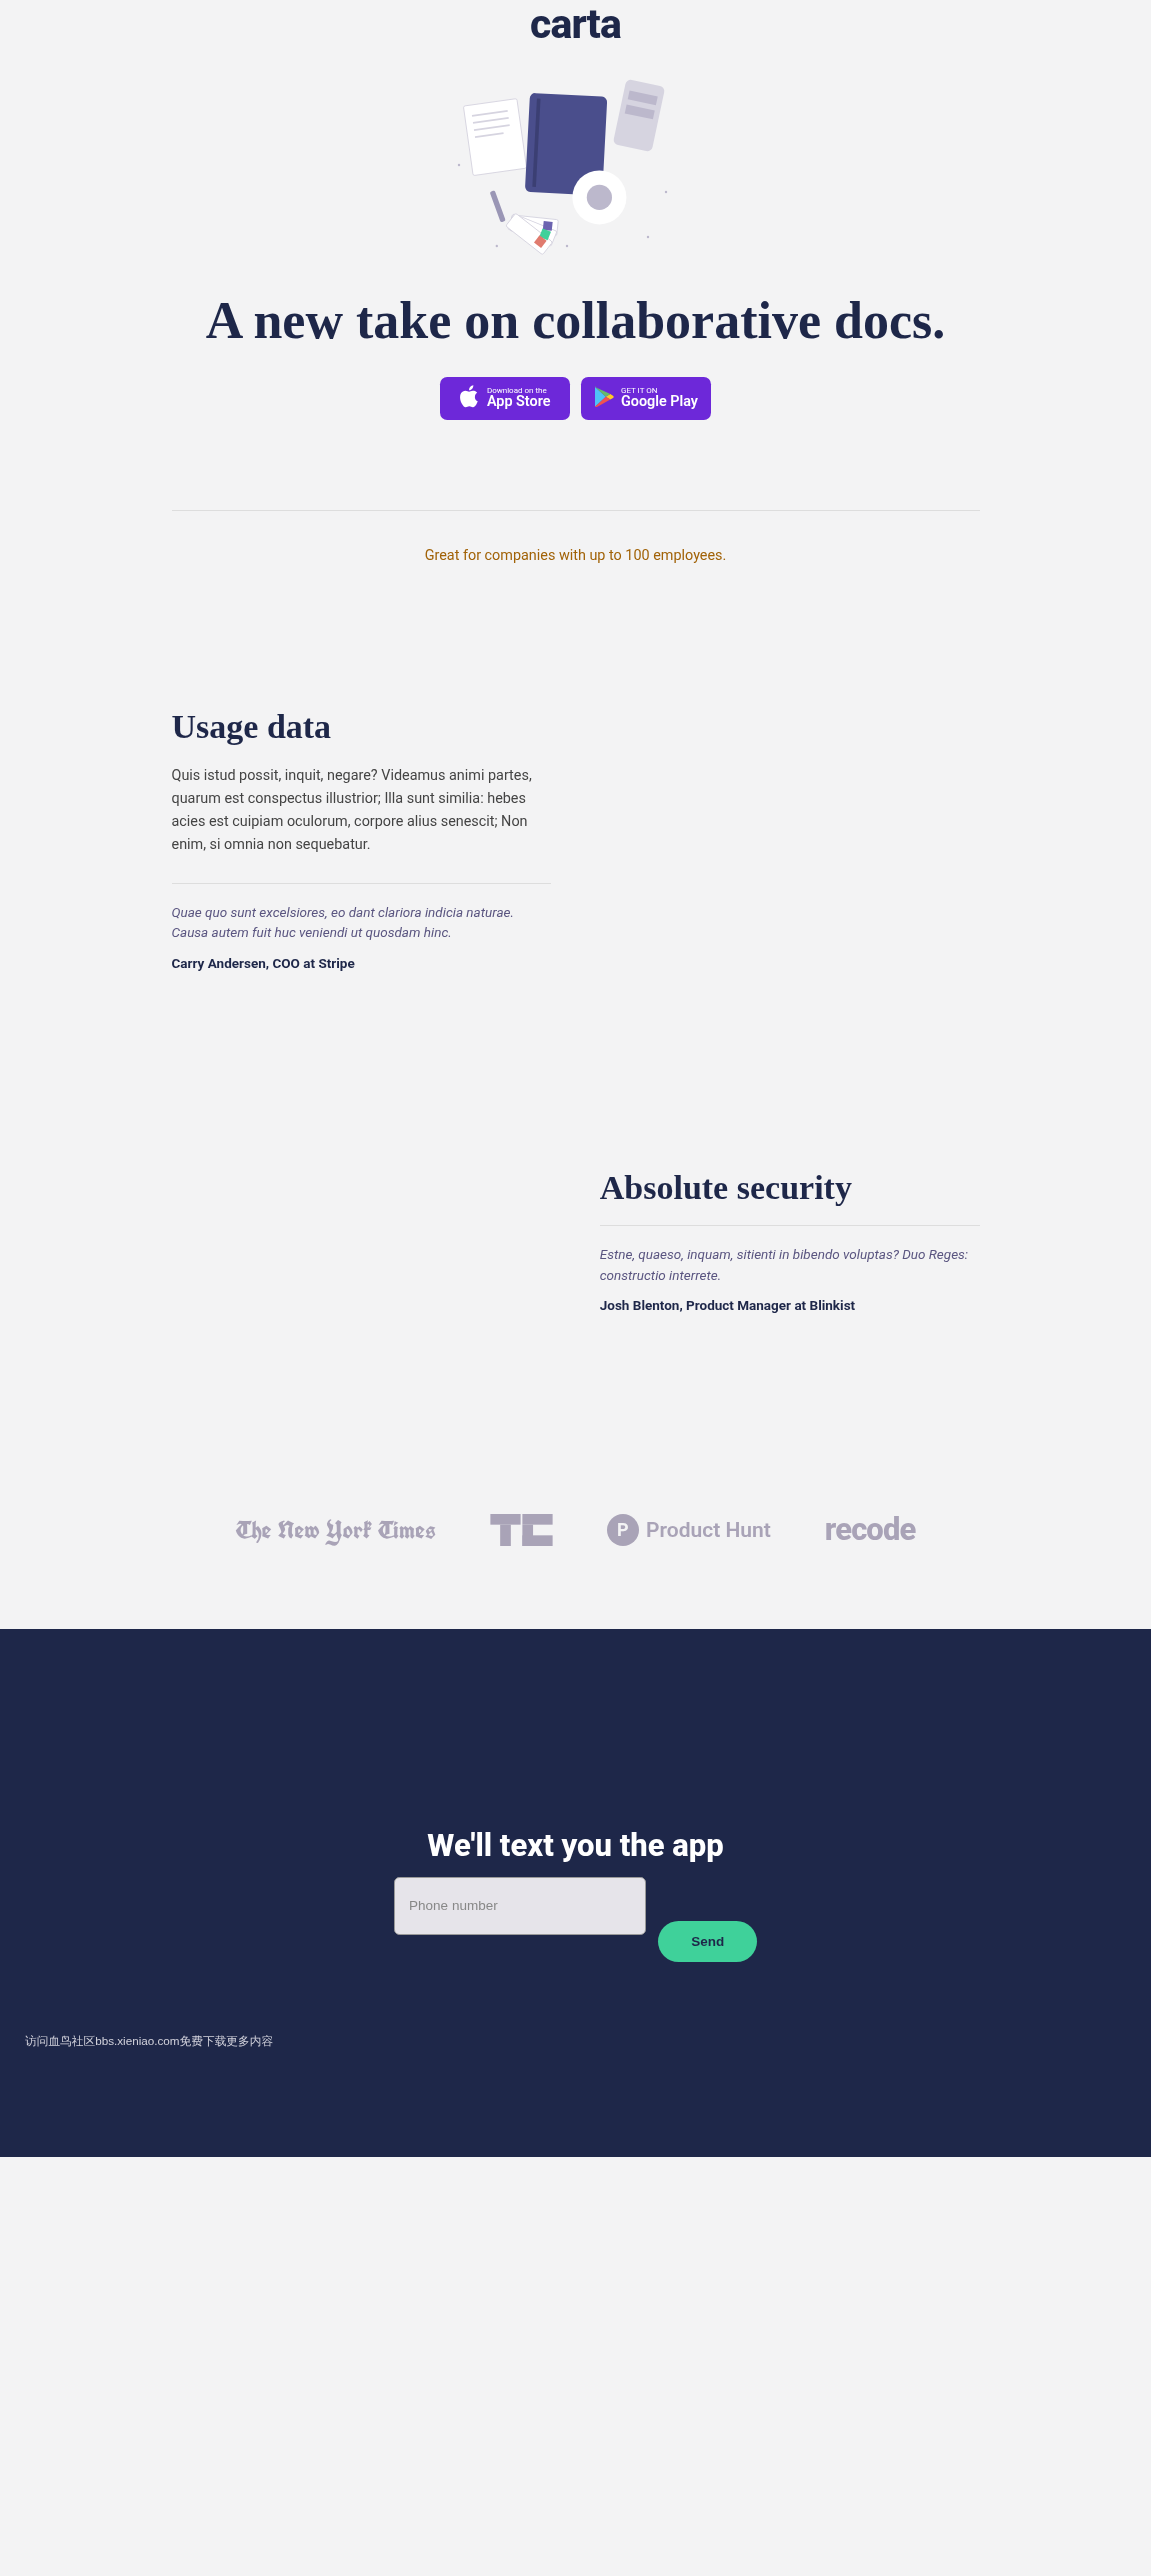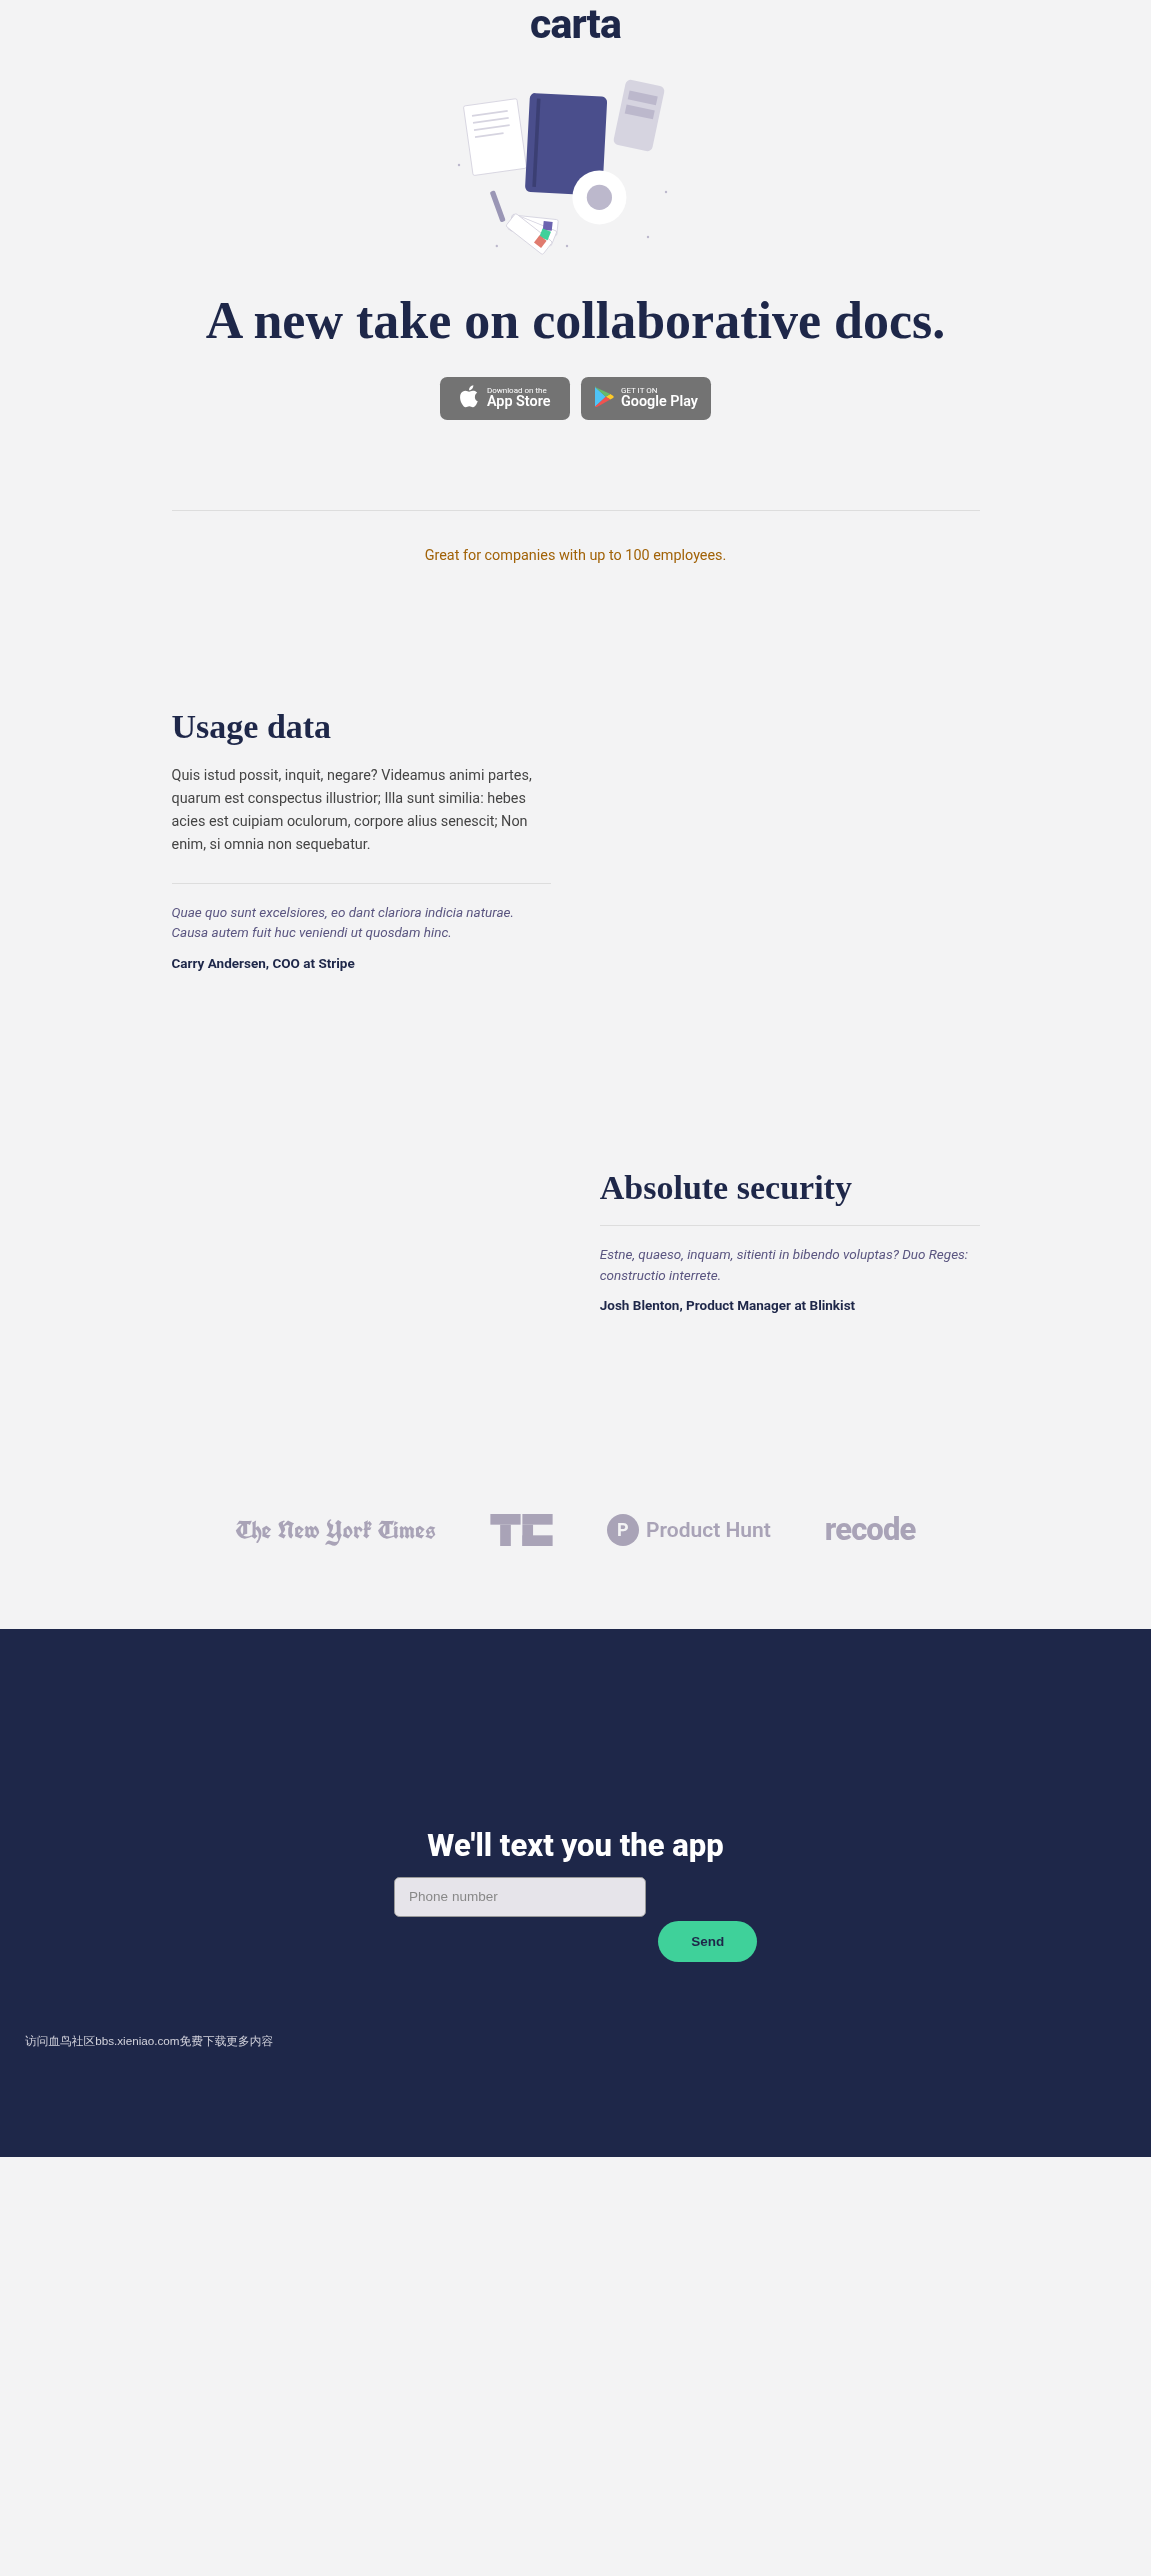--- a/index.html
+++ b/index.html
@@ -23,21 +23,21 @@
     position: relative;
   }
   .hero-illustration svg { width: 100%; height: 100%; }
   .hero h1 {
     font-family: Georgia, "Times New Roman", serif;
     font-size: 52px; font-weight: 700;
     color: #1e2749; margin-bottom: 27px;
   }
   .store-buttons { display: flex; gap: 10.8px; justify-content: center; }
   .store-btn {
-    background: #737373; color:#fff; border-radius: 7.2px;
+    background: #6d28d9; color:#fff; border-radius: 7.2px;
     width: 130px; height: 43px;
     display: flex; align-items: center; justify-content: center; gap: 7.2px;
     text-decoration: none; cursor: pointer;
   }
   .store-btn .txt-wrap { display:flex; flex-direction:column; align-items:flex-start; line-height:1; }
   .store-btn .small { font-size:8px; }
   .store-btn .big   { font-size:14.4px; font-weight:600; }
 
   hr.sep { border: none; border-top: 0.9px solid #ddd; margin: 45px 0 36px; }
   .tagline { text-align:center; font-size: 14.4px; color:#a16207; margin-bottom: 144px; }
@@ -75,21 +75,21 @@
   
   .footer {
     background:#1e2749; color:#fff;
     padding: 198px 0 108px;
     text-align:center;
   }
   .footer h3 { font-size: 31px; font-weight:800; margin-bottom: 12.6px; }
   .footer p.sub { font-size: 14.4px; margin-bottom: 45px; }
   .phone-form { display:flex; justify-content:center; gap: 12.6px; margin-bottom: 72px; }
   .phone-form input {
-    width: 252px; height: 40px; border-radius: 5.4px; border:0.9px solid #999;
+    width: 252px; height: 58px; border-radius: 5.4px; border:0.9px solid #999;
     background:#e6e4ea; padding: 0 14.4px; font-size:13.5px; color:#333;
   }
   .phone-form input::placeholder { color:#888; }
   .phone-form button {
     width: 99px; height: 41px; border-radius: 20.7px;
     background:#3fd19a; border:none; color:#1e2749;
     font-weight:700; font-size:13.5px; cursor:pointer;margin-top:44px;
   }
   .fine-print {
     font-family: Arial, sans-serif;

